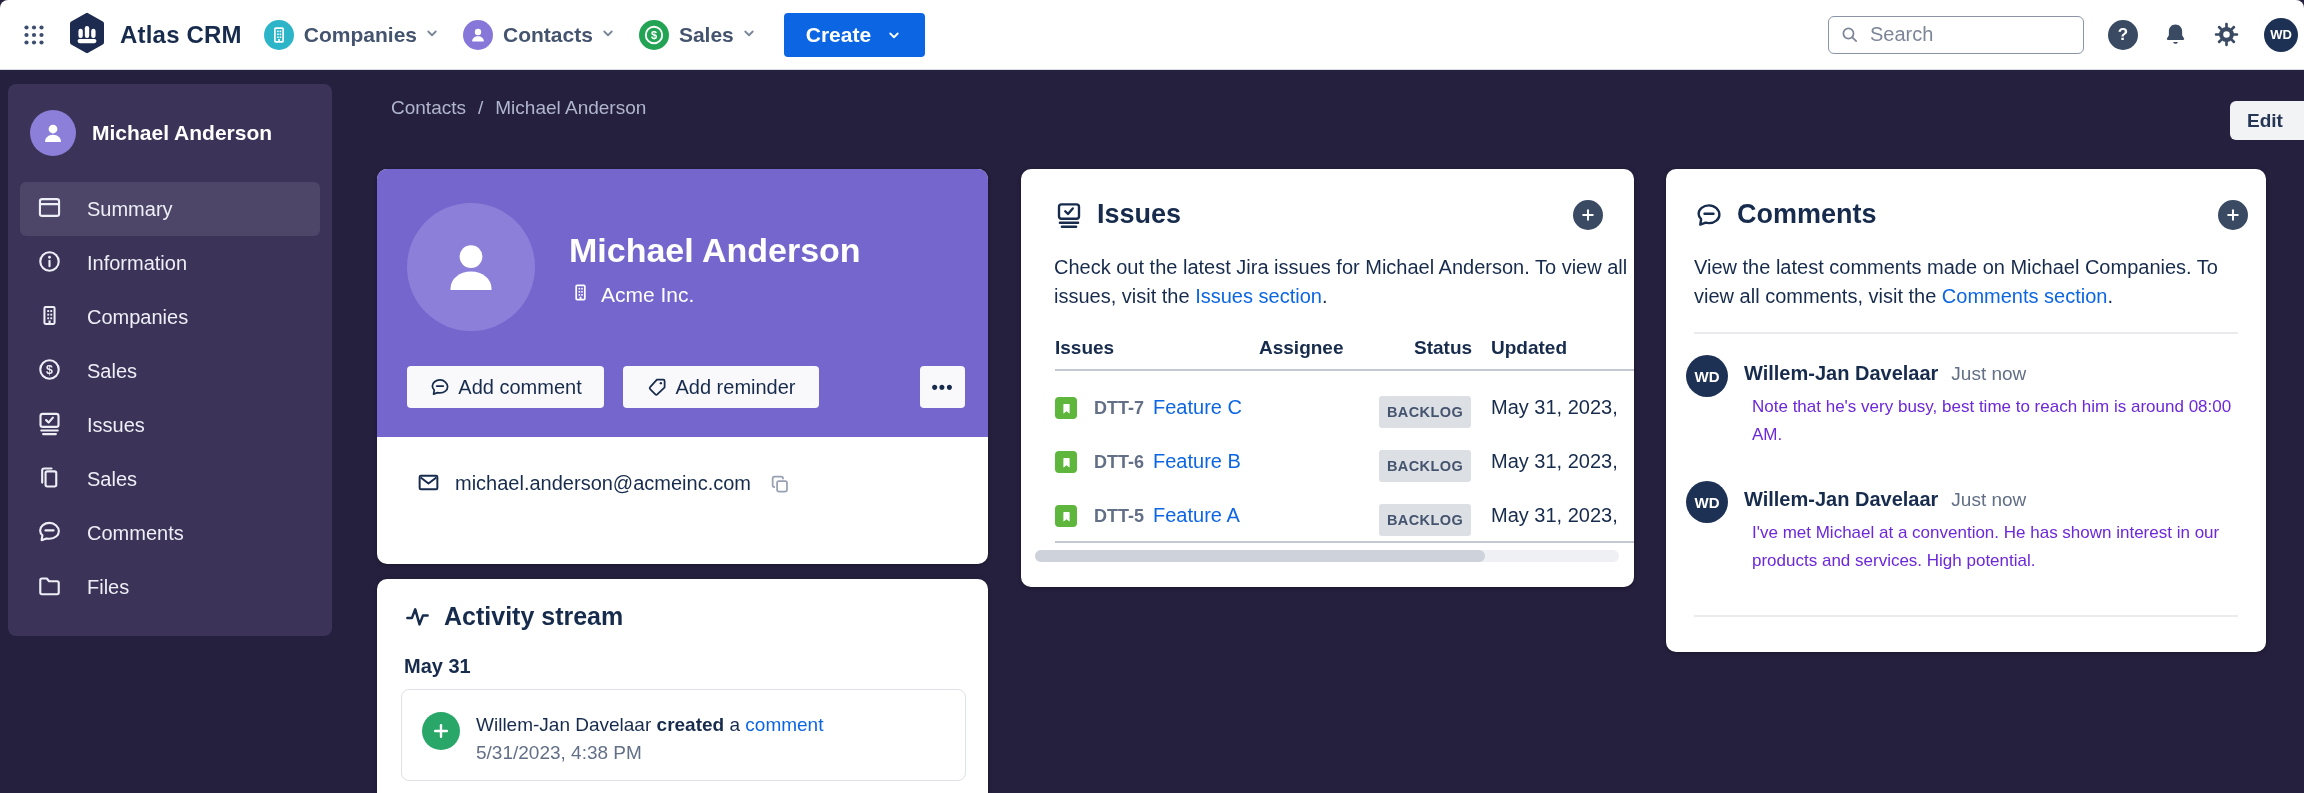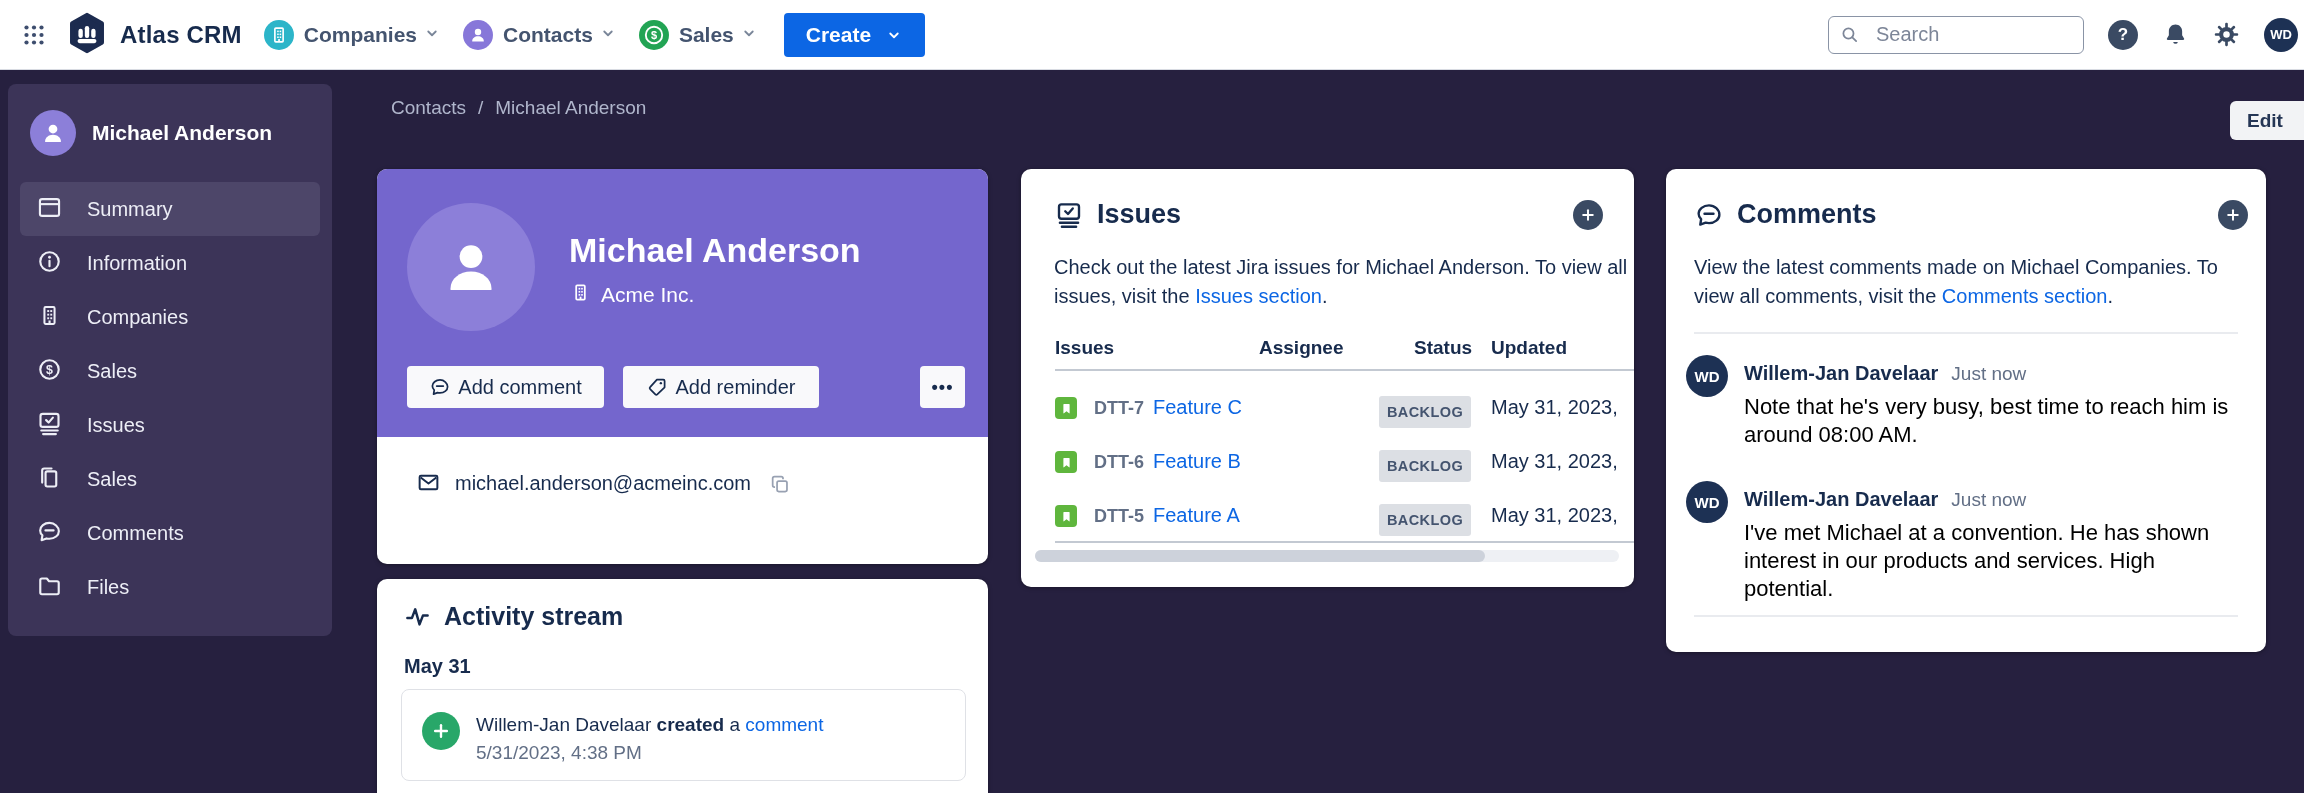--- a/index.html
+++ b/index.html
@@ -1,36 +1,36 @@
 <!DOCTYPE html>
 <html><head>
 <meta charset="utf-8">
 <style>
   * { margin:0; padding:0; box-sizing:border-box; }
   body { font-family:"Liberation Sans", sans-serif; background:#26203F; }
-  #app { position:relative; width:2304px; height:793px; overflow:hidden; background:#26203F; }
+  #app { position:relative; width:2304px; height:793px; overflow:hidden; background:#26203F;border-radius:8px; }
 
   
   .topnav { position:absolute; left:0; top:0; width:2304px; height:70px; background:#fff;
             border-bottom:1px solid #D8DBE2; display:flex; align-items:center; padding:0 6px 0 22px; }
   .icon-btn { display:flex; align-items:center; justify-content:center; color:#3D4D6E; cursor:pointer; }
   .brand { display:flex; align-items:center; margin-left:20px; cursor:pointer; }
   .brand-name { margin-left:12px; font-size:24px; font-weight:800; color:#172B4D; letter-spacing:.2px; }
   .nav-item { display:flex; align-items:center; margin-left:22px; cursor:pointer; }
   .nav-circle { width:30px; height:30px; border-radius:50%; display:flex; align-items:center; justify-content:center; color:#fff; flex:0 0 auto; }
   .nav-circle.teal { background:#2CB5C9; }
   .nav-circle.purple { background:#8777D9; }
   .nav-circle.green { background:#22A454; }
   .nav-item-label { margin:0 6px 0 10px; font-size:21px; font-weight:600; color:#44546F; }
   .nav-chev { color:#7A8699; }
   .create-btn { margin-left:26px; height:44px; padding:0 22px; background:#0C66E4; color:#fff; border:none;
                 border-radius:4px; font-family:inherit; font-size:21px; font-weight:600; display:flex; align-items:center; gap:14px; cursor:pointer; }
   .search-wrap { margin-left:auto; width:256px; height:38px; border:1.5px solid #8A94A6; border-radius:6px;
                  display:flex; align-items:center; padding:0 10px; background:#fff; }
-  .search-wrap input { border:none; outline:none; width:100%; margin-left:16px; font-family:inherit; font-size:20px; color:#000000; }
+  .search-wrap input { border:none; outline:none; width:100%; margin-left:10px; font-family:inherit; font-size:20px; color:#000000; }
   .search-wrap input::placeholder { color:#7D8698; }
   .help-circle { width:30px; height:30px; border-radius:50%; background:#3A4A63; color:#fff; font-size:17px; font-weight:700;
                  display:flex; align-items:center; justify-content:center; margin-left:24px; cursor:pointer; }
   .nav-right-icon { margin-left:24px; cursor:pointer; color:#3A4A63; display:flex; }
   .nav-avatar { width:34px; height:34px; border-radius:50%; background:#1D3154; color:#fff; font-size:13px; font-weight:700;
                 display:flex; align-items:center; justify-content:center; margin-left:24px; cursor:pointer; }
 
   
   .sidebar { position:absolute; left:8px; top:84px; width:324px; height:552px; background:#3C3458; border-radius:8px; padding-top:26px; }
   .sb-head { display:flex; align-items:center; gap:16px; padding:0 22px; }
@@ -105,21 +105,21 @@
   .hscroll { position:absolute; left:14px; top:381px; width:584px; height:12px; border-radius:6px; background:#EEF0F4; }
   .hscroll-thumb { width:450px; height:12px; border-radius:6px; background:#CDD2DB; cursor:grab; }
 
   .cdivider { position:absolute; left:28px; right:28px; height:2px; background:#E9EBEF; }
   .comment { position:absolute; left:0; width:100%; }
   .c-avatar { position:absolute; left:20px; top:0; width:42px; height:42px; border-radius:50%; background:#1D3154; color:#fff;
               font-size:15px; font-weight:700; display:flex; align-items:center; justify-content:center; }
   .c-meta { position:absolute; left:78px; top:7px; display:flex; align-items:baseline; gap:13px; white-space:nowrap; }
   .c-author { font-size:20px; font-weight:700; color:#172B4D; }
   .c-time { font-size:19px; color:#626F86; }
-  .c-body { position:absolute; left:78px; top:38px; width:488px; font-size:22px; line-height:28px; color:#000000; }
+  .c-body { position:absolute; left:86px; top:38px; width:488px; font-size:17px; line-height:28px; color:#6d28d9; }
 </style>
 </head>
 <body>
 
 <svg width="0" height="0" style="position:absolute">
   <defs>
     <symbol id="i-grid" viewBox="0 0 24 24" fill="currentColor">
       <circle cx="4.5" cy="4.5" r="2.1"></circle>
         <circle cx="12" cy="4.5" r="2.1"></circle>
         <circle cx="19.5" cy="4.5" r="2.1"></circle>

